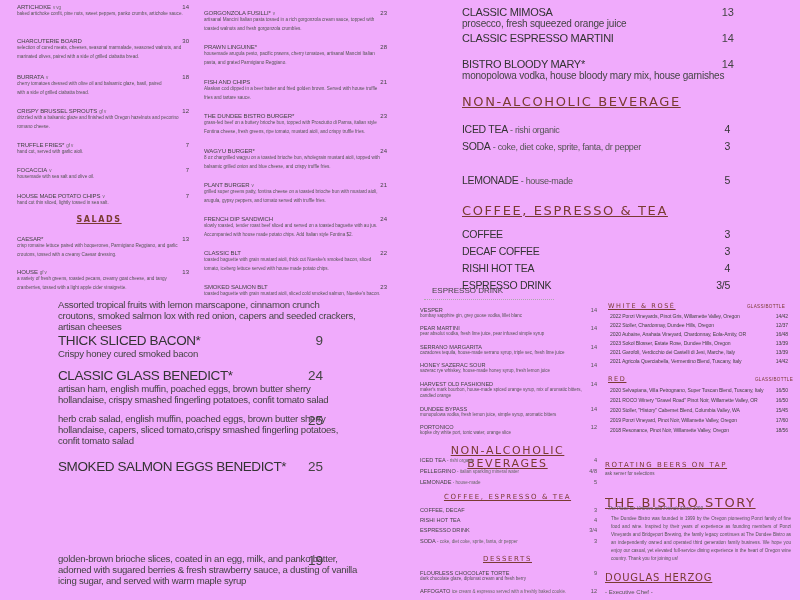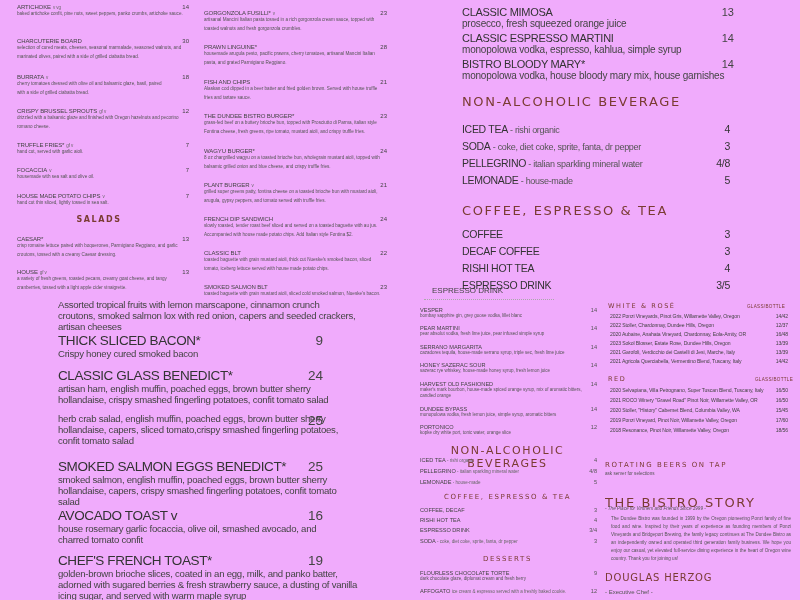--- a/index.html
+++ b/index.html
@@ -13,21 +13,21 @@
   #q-bl { left: 0; top: 296px; width: 410px; height: 304px; }
   #q-bm { left: 410px; top: 296px; width: 195px; height: 304px; }
   #q-br { left: 605px; top: 296px; width: 195px; height: 304px; }
 
   .item { position: absolute; }
   .small .name { font-size: 6px; color: #444; letter-spacing: -0.1px; }
   .small .desc { font-size: 4.6px; color: #555; line-height: 8.5px; }
   .small .price { position: absolute; right: 0; top: 0; font-size: 6px; color: #444; }
   .tag { font-size: 4.5px; color: #666; margin-left: 2px; }
 
-  .section-title { position: absolute; font-family: "DejaVu Sans", sans-serif; color: #7a3b32; letter-spacing: 1.6px; font-weight: normal; }
+  .section-title { position: absolute; font-family: "DejaVu Sans", sans-serif; color: #7a3b32; letter-spacing: 1.6px; font-weight: normal; text-decoration: underline; }
 
   
   .tr-item .name { font-size: 11px; color: #333; font-family: "Liberation Sans Narrow", "Liberation Sans", sans-serif; letter-spacing: -0.3px; }
   .tr-item .desc { font-size: 10px; color: #444; letter-spacing: -0.2px; }
   .tr-item .price { position: absolute; right: 0; top: 0; font-size: 11px; color: #444; }
   .tr-row { position: absolute; left: 64px; width: 268px; font-size: 10.5px; color: #333; letter-spacing: -0.3px; }
   .tr-row .d { font-size: 9px; color: #555; }
   .tr-row .p { position: absolute; right: 0; top: 0; }
 
   
@@ -152,33 +152,31 @@
 
 <section class="q" id="q-tr">
   <div class="item tr-item" style="left:64px;top:6px;width:272px">
     <div class="name">CLASSIC MIMOSA</div>
     <div class="price">13</div>
     <div class="desc">prosecco, fresh squeezed orange juice</div>
   </div>
   <div class="item tr-item" style="left:64px;top:32px;width:272px">
     <div class="name">CLASSIC ESPRESSO MARTINI</div>
     <div class="price">14</div>
-    <div class="desc">monopolowa vodka, espresso, kahlua, simple syrup</div>
   </div>
   <div class="item tr-item" style="left:64px;top:58px;width:272px">
     <div class="name">BISTRO BLOODY MARY*</div>
     <div class="price">14</div>
     <div class="desc">monopolowa vodka, house bloody mary mix, house garnishes</div>
   </div>
 
   <div class="section-title" style="left:64px;top:94px;font-size:13px;">NON-ALCOHOLIC BEVERAGE</div>
 
   <div class="tr-row" style="top:123px"><span>ICED TEA</span><span class="d"> - rishi organic</span><span class="p">4</span></div>
   <div class="tr-row" style="top:140px"><span>SODA</span><span class="d"> - coke, diet coke, sprite, fanta, dr pepper</span><span class="p">3</span></div>
-  <div class="tr-row" style="top:157px"><span>PELLEGRINO</span><span class="d"> - italian sparkling mineral water</span><span class="p">4/8</span></div>
   <div class="tr-row" style="top:174px"><span>LEMONADE</span><span class="d"> - house-made</span><span class="p">5</span></div>
 
   <div class="section-title" style="left:64px;top:203px;font-size:13px;">COFFEE, ESPRESSO &amp; TEA</div>
 
   <div class="tr-row" style="top:228px"><span>COFFEE</span><span class="p">3</span></div>
   <div class="tr-row" style="top:245px"><span>DECAF COFFEE</span><span class="p">3</span></div>
   <div class="tr-row" style="top:262px"><span>RISHI HOT TEA</span><span class="p">4</span></div>
   <div class="tr-row" style="top:279px"><span>ESPRESSO DRINK</span><span class="p">3/5</span></div>
 </section>
 
@@ -196,29 +194,22 @@
     <div class="price">24</div>
     <div class="desc">artisan ham, english muffin, poached eggs, brown butter sherry hollandaise, crispy smashed fingerling potatoes, confit tomato salad</div>
   </div>
   <div class="bl-item" style="top:117px;width:300px">
     <div class="price" style="right:35px">25</div>
     <div class="desc">herb crab salad, english muffin, poached eggs, brown butter sherry hollandaise, capers, sliced tomato,crispy smashed fingerling potatoes, confit tomato salad</div>
   </div>
   <div class="bl-item" style="top:163px;width:300px">
     <div class="name">SMOKED SALMON EGGS BENEDICT*</div>
     <div class="price" style="right:35px">25</div>
-    <div class="desc">smoked salmon, english muffin, poached eggs, brown butter sherry hollandaise, capers, crispy smashed fingerling potatoes, confit tomato salad</div>
-  </div>
-  <div class="bl-item" style="top:212px;width:300px">
-    <div class="name">AVOCADO TOAST v</div>
-    <div class="price" style="right:35px">16</div>
-    <div class="desc" style="width:260px">house rosemary garlic focaccia, olive oil, smashed avocado, and charred tomato confit</div>
   </div>
   <div class="bl-item" style="top:257px;width:300px">
-    <div class="name">CHEF'S FRENCH TOAST*</div>
     <div class="price" style="right:35px">19</div>
     <div class="desc">golden-brown brioche slices, coated in an egg, milk, and panko batter, adorned with sugared berries &amp; fresh strawberry sauce, a dusting of vanilla icing sugar, and served with warm maple syrup</div>
   </div>
 </section>
 
 <section class="q" id="q-bm">
   <div class="dotline" style="left:14px;top:3px;width:130px"></div>
   <div class="bm-item" style="top:11px">
     <div class="name">VESPER</div>
     <div class="price">14</div>

